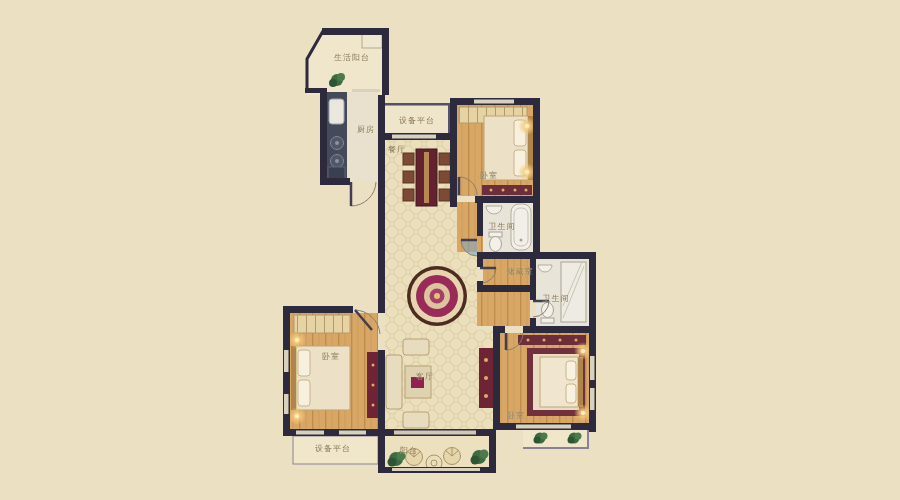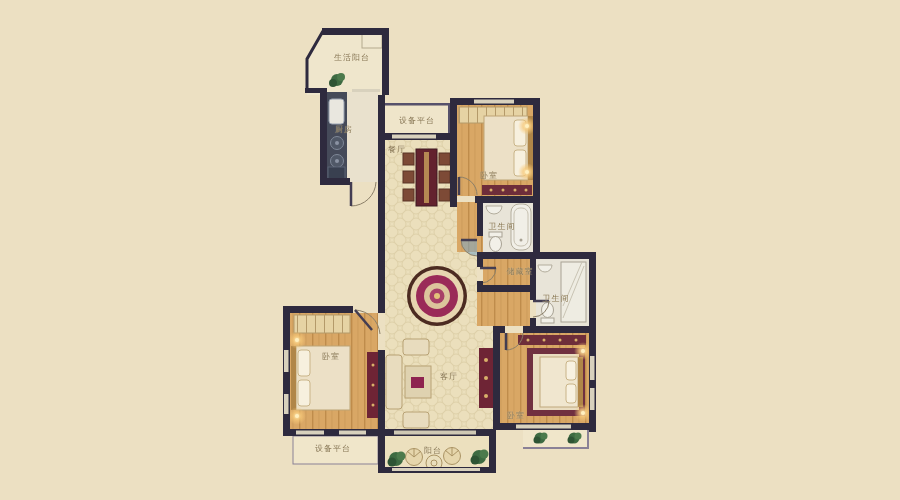--- a/index.html
+++ b/index.html
@@ -308,27 +308,27 @@
       <rect x="339" y="430.5" width="27" height="4"></rect>
       <rect x="394" y="430.5" width="82" height="4" fill="#cfc8b4"></rect>
       <rect x="392" y="468" width="88" height="3" fill="#d8d1bd"></rect>
       <rect x="352" y="89" width="28" height="3"></rect>
     </g>
   </g>
 </svg>
 
 <div>
   <div class="rlabel" style="left:352px;top:58px">生活阳台</div>
-  <div class="rlabel" style="left:344px;top:130px">厨房</div>
+  <div class="rlabel" style="left:366px;top:130px">厨房</div>
   <div class="rlabel" style="left:417px;top:121px">设备平台</div>
   <div class="rlabel" style="left:397px;top:150px">餐厅</div>
   <div class="rlabel" style="left:489px;top:176px">卧室</div>
   <div class="rlabel" style="left:502px;top:227px">卫生间</div>
   <div class="rlabel" style="left:520px;top:272px">储藏室</div>
   <div class="rlabel" style="left:556px;top:299px">卫生间</div>
   <div class="rlabel" style="left:331px;top:357px">卧室</div>
-  <div class="rlabel" style="left:449px;top:377px">客厅</div>
+  <div class="rlabel" style="left:425px;top:377px">客厅</div>
   <div class="rlabel" style="left:516px;top:416px">卧室</div>
   <div class="rlabel" style="left:333px;top:449px">设备平台</div>
-  <div class="rlabel" style="left:433px;top:451px">阳台</div>
+  <div class="rlabel" style="left:409px;top:451px">阳台</div>
 </div>
 
 </div>
 
 </body></html>

